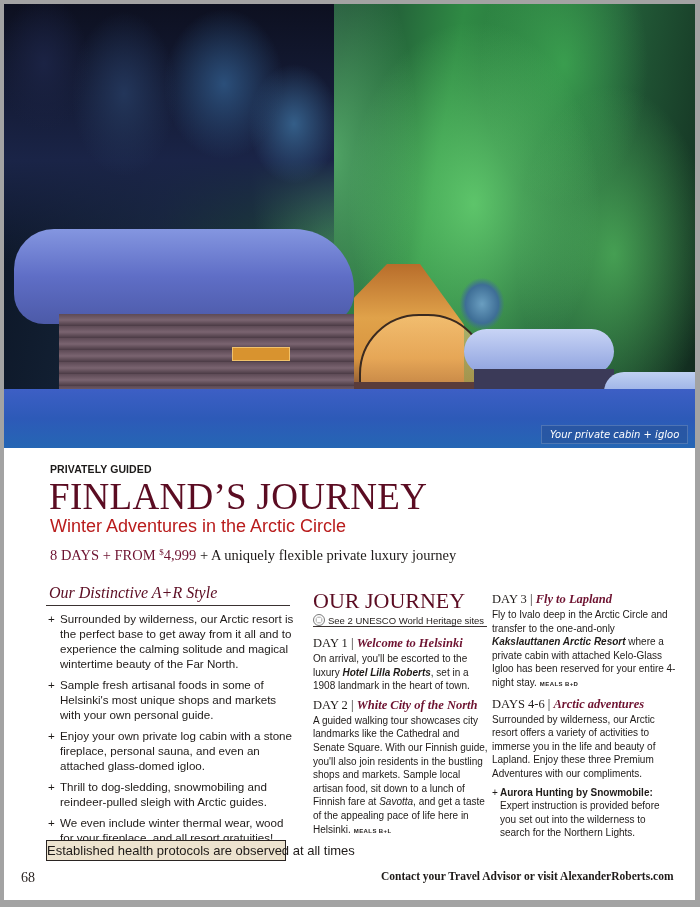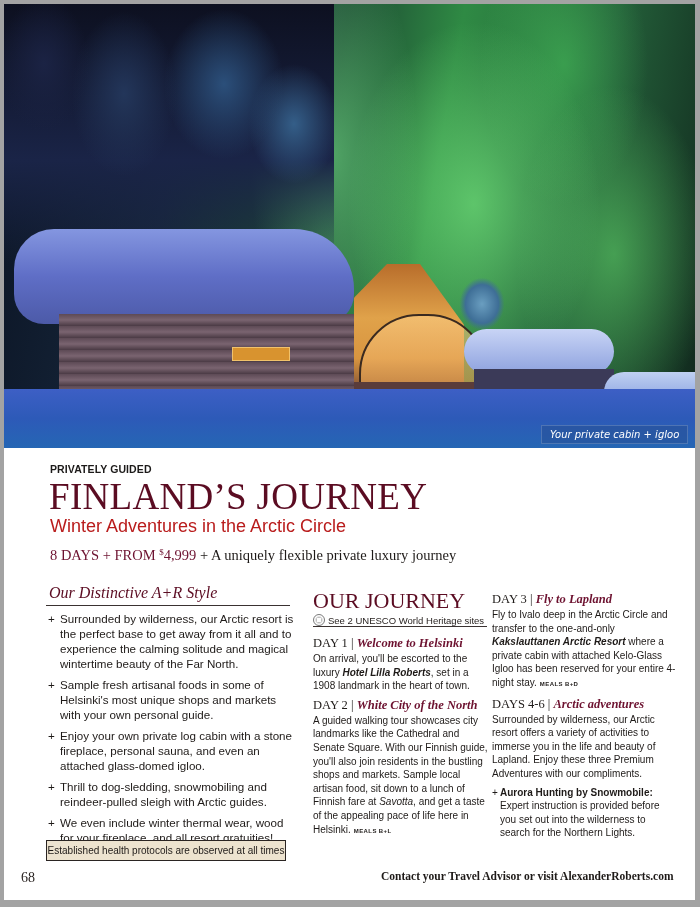--- a/index.html
+++ b/index.html
@@ -96,21 +96,21 @@
   
   .style-head {
     position: absolute; left: 42px; top: 580px; width: 241px; font-family: "Liberation Serif", serif; font-style: italic;
     font-size: 16px; color: #5b0c22; border-bottom: 1px solid #3a3231; padding-bottom: 3px; padding-left: 3px;
   }
   .bullets { position: absolute; left: 44px; top: 607px; width: 246px; font-size: 11.6px; line-height: 15px; color: #1e1a18; }
   .bullet { position: relative; padding-left: 12px; margin-bottom: 6px; }
   .bullet .plus { position: absolute; left: 0; top: 0; }
   .notice {
     position: absolute; left: 42px; top: 836px; width: 238px; height: 19px; background: #ede3cf; border: 1px solid #2a2422;
-    font-size: 10px; line-height: 19px; text-align: center; color: #1e1a18; white-space: nowrap;
+    font-size: 13px; line-height: 19px; text-align: center; color: #1e1a18; white-space: nowrap;
   }
   .page-number { position: absolute; left: 17px; top: 866px; font-family: "Liberation Serif", serif; font-size: 14px; color: #2a2422; }
   
   .journey-head {
     position: absolute; left: 309px; top: 584px; font-family: "Liberation Serif", serif; font-size: 22px; color: #5b0c22; white-space: nowrap;
   }
   .unesco {
     position: absolute; left: 309px; top: 610px; width: 174px; font-size: 9.5px; color: #2a2422; white-space: nowrap;
     border-bottom: 1px solid #3a3231; 
   }

